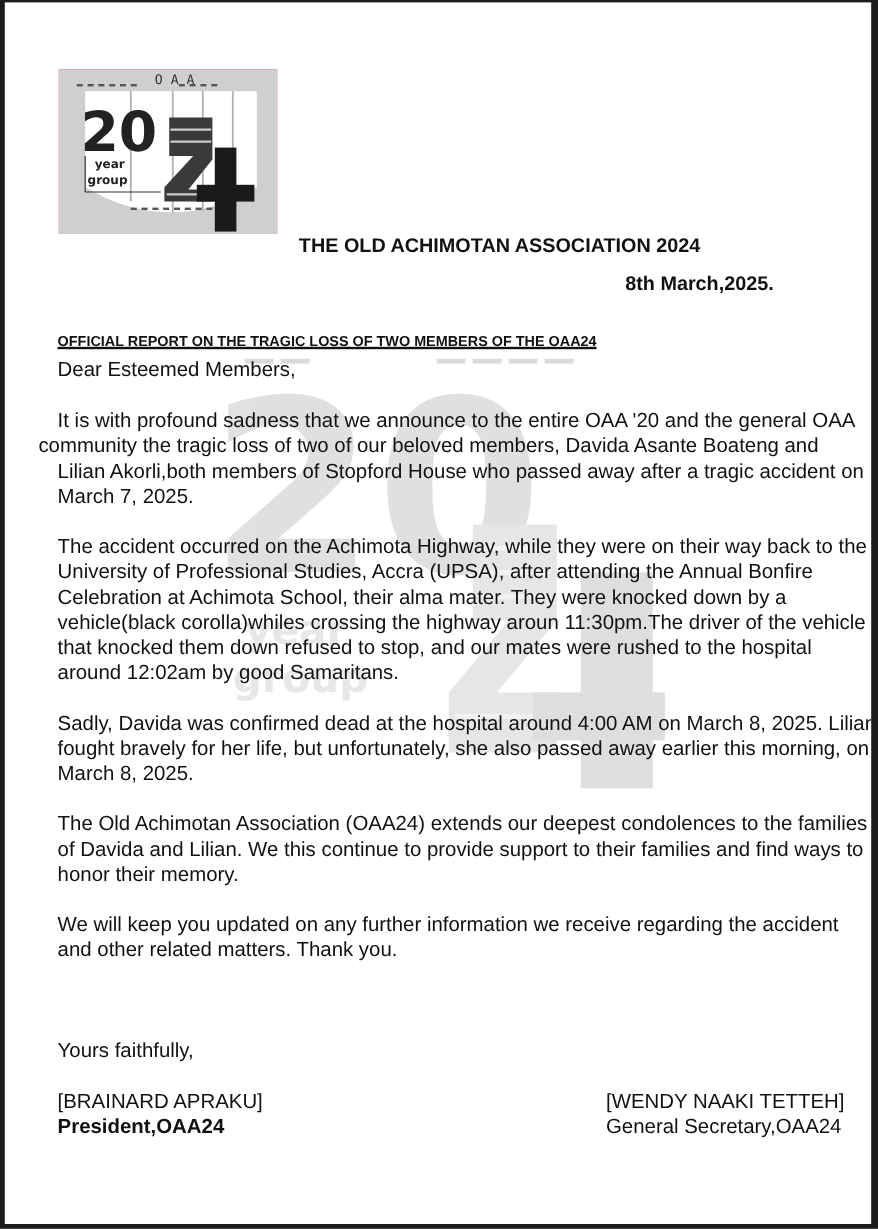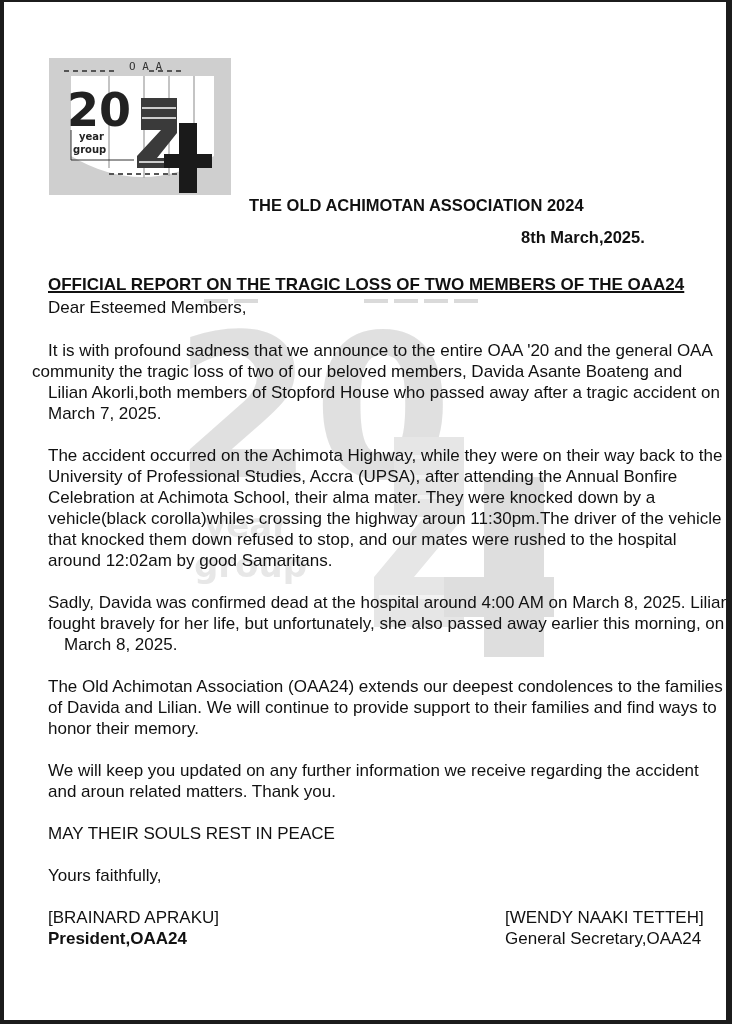--- a/index.html
+++ b/index.html
@@ -14,21 +14,21 @@
     .logo {
       position: absolute; left: 45px; top: 56px; width: 182px; height: 137px;
       background: #b91c1c;
     }
     .watermark {
       position: absolute; left: 160px; top: 285px; width: 400px; height: 390px;
       opacity: 0.55; pointer-events: none;
     }
     .text { position: absolute; color: #111; font-size: 17px; line-height: 21px; white-space: nowrap; }
     .hdr { font-size: 16.5px; font-weight: bold; }
-    .title { font-size: 17px; font-weight: bold; text-decoration: underline; text-decoration-thickness: 1.5px; }
+    .title { font-size: 12px; font-weight: bold; text-decoration: underline; text-decoration-thickness: 1.5px; }
   </style>
 </head>
 <body>
 
 <div class="page">
 
   <svg class="watermark" viewBox="0 0 400 390">
     <rect x="40" y="20" width="320" height="8" fill="none"></rect>
     <g fill="#bdbdbd">
       <rect x="40" y="12" width="24" height="4"></rect>
@@ -117,35 +117,34 @@
     <div class="text" style="left:44px; top:464px;">University of Professional Studies, Accra (UPSA), after attending the Annual Bonfire</div>
     <div class="text" style="left:44px; top:485px;">Celebration at Achimota School, their alma mater. They were knocked down by a</div>
     <div class="text" style="left:44px; top:506px;">vehicle(black corolla)whiles crossing the highway aroun 11:30pm.The driver of the vehicle</div>
     <div class="text" style="left:44px; top:527px;">that knocked them down refused to stop, and our mates were rushed to the hospital</div>
     <div class="text" style="left:44px; top:548px;">around 12:02am by good Samaritans.</div>
   </div>
 
   <div>
     <div class="text" style="left:44px; top:590px;">Sadly, Davida was confirmed dead at the hospital around 4:00 AM on March 8, 2025. Lilian</div>
     <div class="text" style="left:44px; top:611px;">fought bravely for her life, but unfortunately, she also passed away earlier this morning, on</div>
-    <div class="text" style="left:44px; top:632px;margin-left:16px;">March 8, 2025.</div>
+    <div class="text" style="left:44px; top:632px;">March 8, 2025.</div>
   </div>
 
   <div>
     <div class="text" style="left:44px; top:674px;">The  Old Achimotan Association (OAA24) extends our deepest condolences to the families</div>
-    <div class="text" style="left:44px; top:695px;">of Davida and Lilian. We will continue to provide support to their families and find ways to</div>
+    <div class="text" style="left:44px; top:695px;">of Davida and Lilian. We this continue to provide support to their families and find ways to</div>
     <div class="text" style="left:44px; top:716px;">honor their memory.</div>
   </div>
 
   <div>
     <div class="text" style="left:44px; top:758px;">We will keep you updated on any further information we receive regarding the accident</div>
-    <div class="text" style="left:44px; top:779px;">and aroun related matters. Thank you.</div>
+    <div class="text" style="left:44px; top:779px;">and other related matters. Thank you.</div>
   </div>
 
-  <div class="text" style="left:44px; top:821px;">MAY THEIR SOULS REST IN PEACE</div>
   <div class="text" style="left:44px; top:863px;">Yours faithfully,</div>
 
   <div>
     <div class="text" style="left:44px; top:905px;text-align:center;">[BRAINARD APRAKU]</div>
     <div class="text" style="left:44px; top:926px;font-weight:bold;">President,OAA24</div>
   </div>
   <div>
     <div class="text" style="left:501px; top:905px;">[WENDY NAAKI TETTEH]</div>
     <div class="text" style="left:501px; top:926px;">General Secretary,OAA24</div>
   </div>

